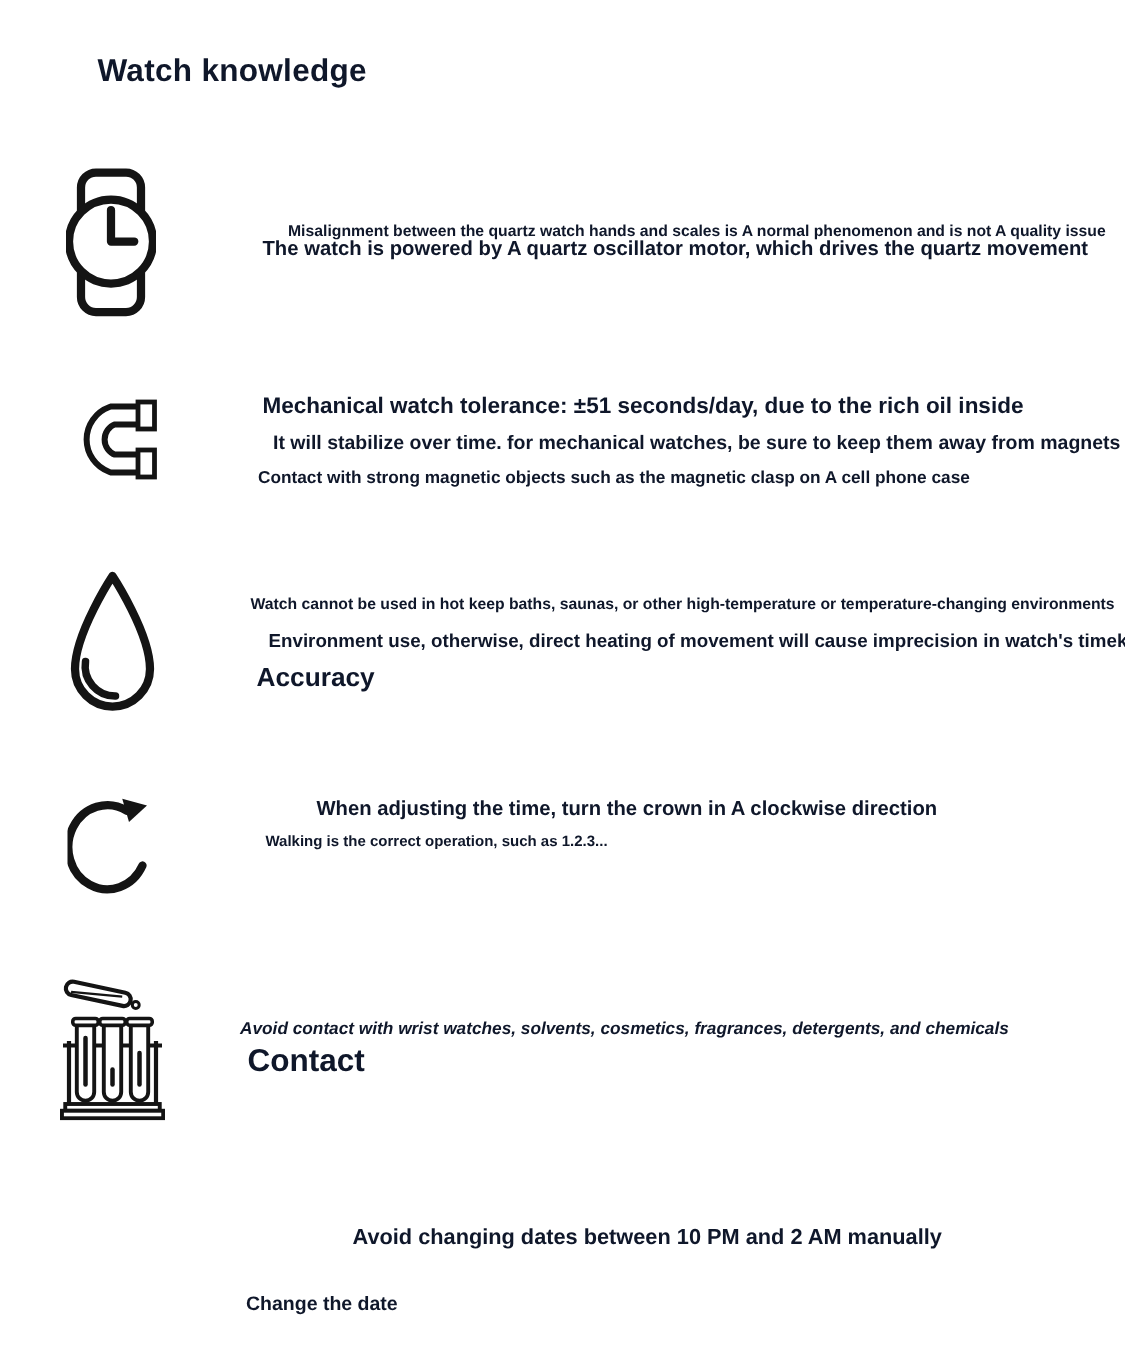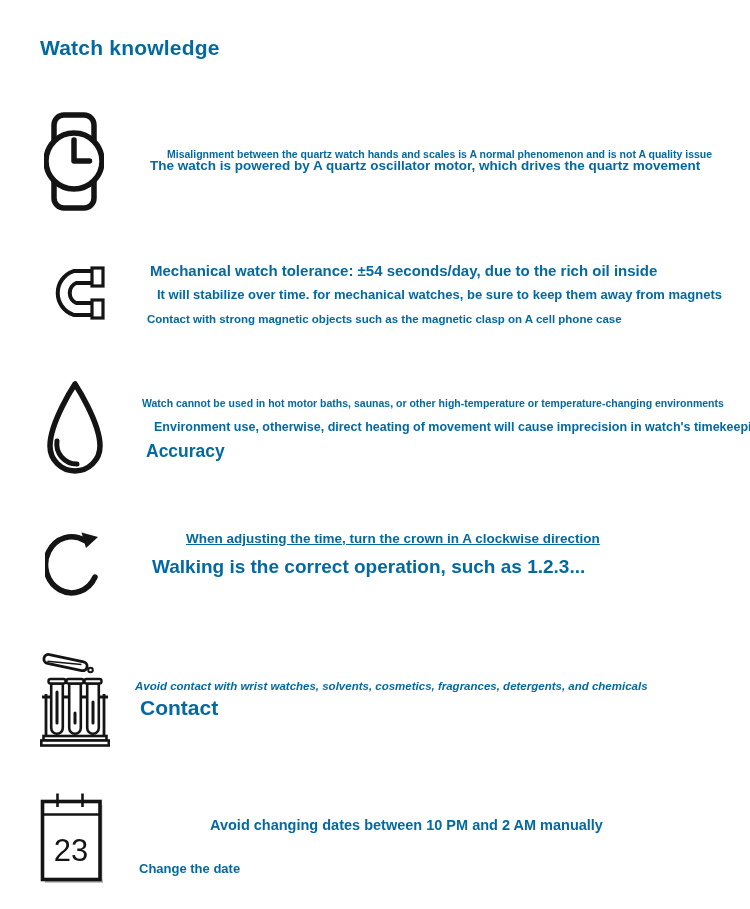--- a/index.html
+++ b/index.html
@@ -1,36 +1,36 @@
 <!DOCTYPE html>
 <html><head>
 <meta charset="utf-8">
 <style>
   html,body { margin:0; padding:0; background:#ffffff; }
   #canvas {
     position:relative; width:750px; height:909px; background:#ffffff;
     font-family:"Liberation Sans","DejaVu Sans",sans-serif; overflow:hidden;
     color:#1c1c1c;
   }
-  .t { position:absolute; white-space:nowrap; font-weight:700; color:#0369a1; }
+  .t { position:absolute; white-space:nowrap; font-weight:700; color:#0f172a;margin-left:25px; }
   .title { left:40px; top:36px; font-size:21px; letter-spacing:0.2px; }
 
   .s1l1 { left:167px; top:148px; font-size:10.5px; }
   .s1l2 { left:150px; top:158px; font-size:13.5px; }
 
   .s2l1 { left:150px; top:262px; font-size:15px; }
   .s2l2 { left:157px; top:287px; font-size:13px; }
   .s2l3 { left:147px; top:313px; font-size:11.5px; }
 
   .s3l1 { left:142px; top:397px; font-size:10.5px; }
   .s3l2 { left:154px; top:420px; font-size:12.5px; }
   .s3l3 { left:146px; top:441px; font-size:17.5px; }
 
-  .s4l1 { left:186px; top:531px; font-size:13.5px;text-decoration:underline; }
-  .s4l2 { left:152px; top:556px; font-size:19px; }
+  .s4l1 { left:186px; top:531px; font-size:13.5px; }
+  .s4l2 { left:152px; top:556px; font-size:10px; }
   .s4l3 { left:149px; top:581px; font-size:13.5px; }
 
   .s5l1 { left:135px; top:680px; font-size:11.5px;font-style:italic; }
   .s5l2 { left:140px; top:696px; font-size:21px; }
 
   .s6l1 { left:210px; top:817px; font-size:14.5px; }
   .s6l2 { left:139px; top:861px; font-size:13px; }
 
   .icon { position:absolute; }
   .icon-watch    { left:44px; top:111px; }
@@ -59,31 +59,31 @@
   <div class="t s1l2">The watch is powered by A quartz oscillator motor, which drives the quartz movement</div>
 
   <div class="icon icon-magnet">
     <svg width="58" height="58" viewBox="0 0 58 58" fill="none">
       <path d="M52 13 H28 A17 17 0 0 0 28 45 H52" stroke="#141414" stroke-width="16" fill="none"></path>
       <path d="M52 13 H28 A17 17 0 0 0 28 45 H52" stroke="#ffffff" stroke-width="8" fill="none"></path>
       <rect x="45" y="4" width="11" height="18" fill="#ffffff" stroke="#141414" stroke-width="3.2"></rect>
       <rect x="45" y="36" width="11" height="18" fill="#ffffff" stroke="#141414" stroke-width="3.2"></rect>
     </svg>
   </div>
-  <div class="t s2l1">Mechanical watch tolerance: ±54 seconds/day, due to the rich oil inside</div>
+  <div class="t s2l1">Mechanical watch tolerance: ±51 seconds/day, due to the rich oil inside</div>
   <div class="t s2l2">It will stabilize over time. for mechanical watches, be sure to keep them away from magnets</div>
   <div class="t s2l3">Contact with strong magnetic objects such as the magnetic clasp on A cell phone case</div>
 
   <div class="icon icon-drop">
     <svg width="62" height="98" viewBox="0 0 62 98" fill="none">
       <path d="M31 4 C31 4 6 42 6 66 A25 25 0 0 0 56 66 C56 42 31 4 31 4 Z" stroke="#141414" stroke-width="5.5" stroke-linejoin="round"></path>
       <path d="M13 61 A20 20 0 0 0 33 84" stroke="#141414" stroke-width="5" stroke-linecap="round"></path>
     </svg>
   </div>
-  <div class="t s3l1">Watch cannot be used in hot motor baths, saunas, or other high-temperature or temperature-changing environments</div>
+  <div class="t s3l1">Watch cannot be used in hot keep baths, saunas, or other high-temperature or temperature-changing environments</div>
   <div class="t s3l2">Environment use, otherwise, direct heating of movement will cause imprecision in watch's timekeeping</div>
   <div class="t s3l3">Accuracy</div>
 
   <div class="icon icon-arrow">
     <svg width="62" height="78" viewBox="0 0 62 78" fill="none">
       <path d="M50 53 A26 28 0 1 1 39.5 16.5" stroke="#141414" stroke-width="5.5" stroke-linecap="round"></path>
       <polygon points="53,13 36.5,8.5 41,24" fill="#141414"></polygon>
     </svg>
   </div>
   <div class="t s4l1">When adjusting the time, turn the crown in A clockwise direction</div>
@@ -112,27 +112,16 @@
       <rect x="44.5" y="29" width="17" height="4.5" rx="2" fill="#ffffff" stroke="#141414" stroke-width="2.4"></rect>
       <line x1="53" y1="52" x2="53" y2="73" stroke="#141414" stroke-width="3" stroke-linecap="round"></line>
 
       <rect x="3.5" y="86" width="63" height="4.5" fill="#ffffff" stroke="#141414" stroke-width="2.6"></rect>
       <rect x="1.3" y="90.5" width="67.5" height="5" fill="#ffffff" stroke="#141414" stroke-width="2.6"></rect>
     </svg>
   </div>
   <div class="t s5l1">Avoid contact with wrist watches, solvents, cosmetics, fragrances, detergents, and chemicals</div>
   <div class="t s5l2">Contact</div>
 
-  <div class="icon icon-calendar">
-    <svg width="64" height="95" viewBox="0 0 64 95" fill="none">
-      <rect x="5" y="87.5" width="58" height="3.2" fill="#aaaaaa"></rect>
-      <rect x="60" y="13" width="2.6" height="76" fill="#cccccc"></rect>
-      <rect x="2.5" y="9.5" width="57.5" height="78" fill="#ffffff" stroke="#141414" stroke-width="3.6"></rect>
-      <line x1="2.5" y1="22.5" x2="60" y2="22.5" stroke="#141414" stroke-width="2.6"></line>
-      <line x1="17.5" y1="1.5" x2="17.5" y2="15" stroke="#141414" stroke-width="2.6"></line>
-      <line x1="42.5" y1="1.5" x2="42.5" y2="15" stroke="#141414" stroke-width="2.6"></line>
-      <text x="31" y="69" text-anchor="middle" font-family="Liberation Sans, DejaVu Sans, sans-serif" font-size="31" font-weight="400" fill="#141414">23</text>
-    </svg>
-  </div>
   <div class="t s6l1">Avoid changing dates between 10 PM and 2 AM manually</div>
   <div class="t s6l2">Change the date</div>
 
 </div>
 
 </body></html>

